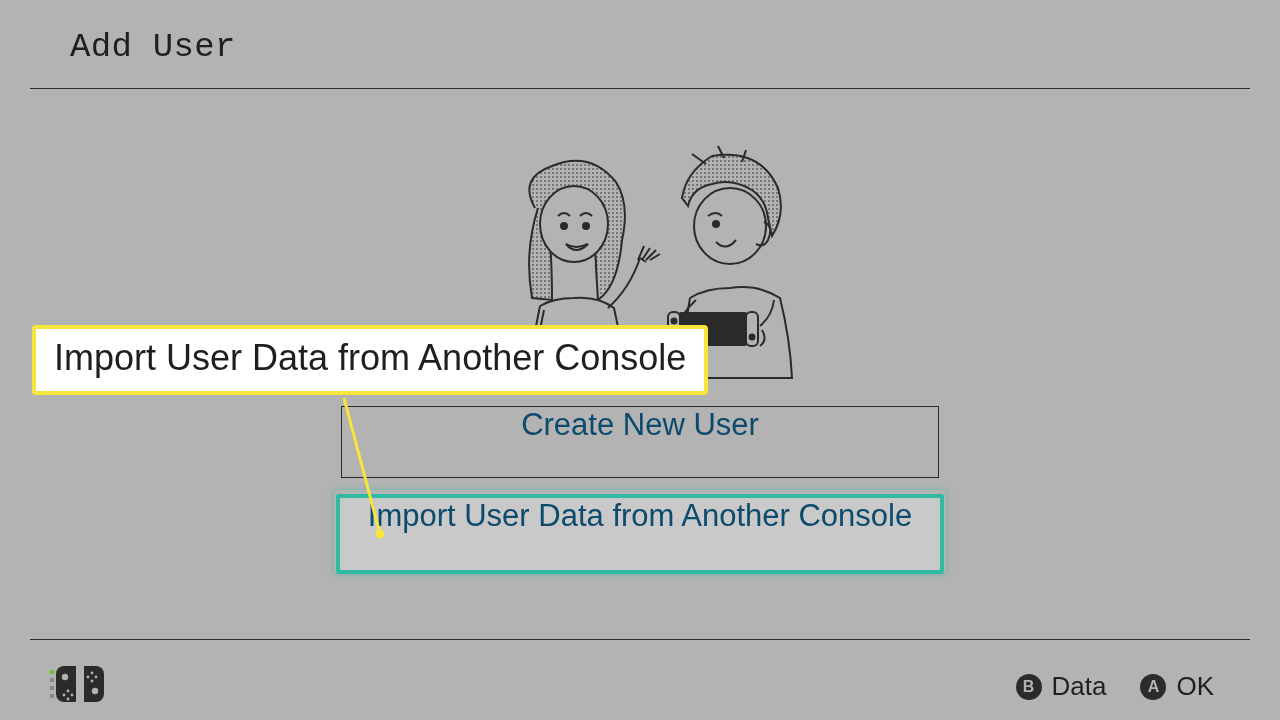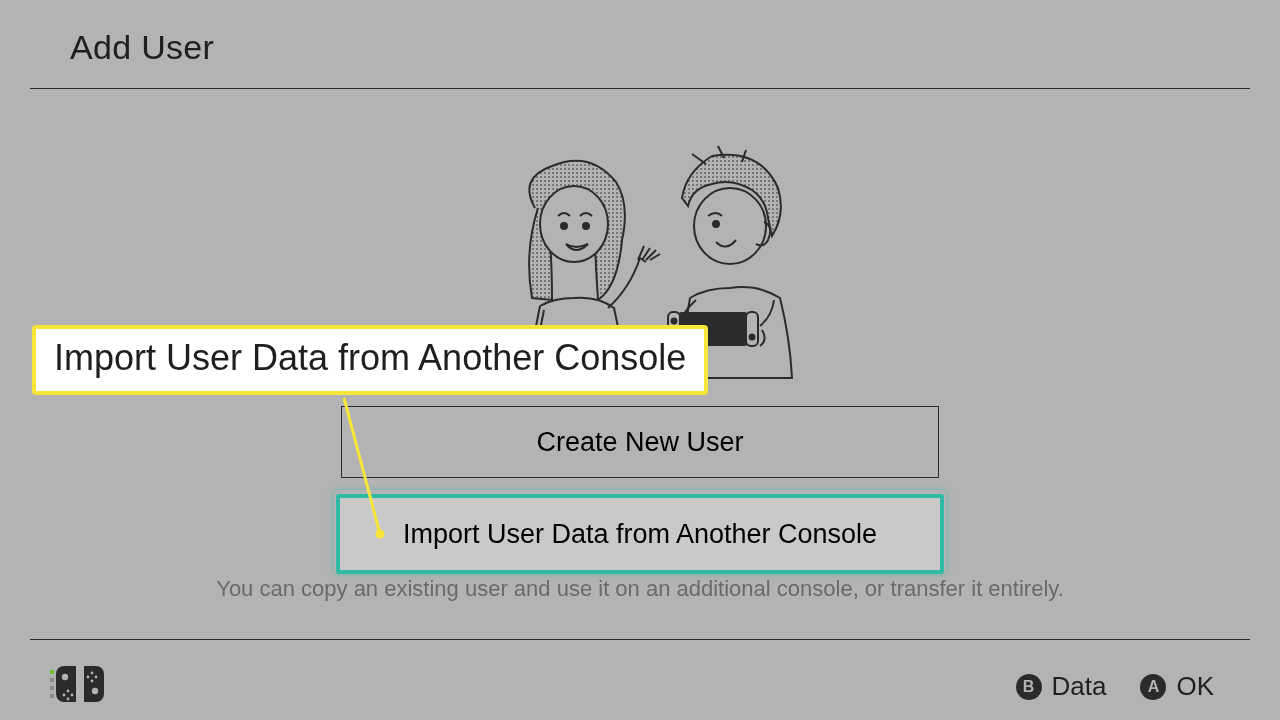--- a/index.html
+++ b/index.html
@@ -1,20 +1,20 @@
 <!DOCTYPE html>
 <html><head>
 <meta charset="utf-8">
 <style>
   html,body{margin:0;padding:0;width:1280px;height:720px;overflow:hidden;font-family:"Helvetica Neue",Arial,sans-serif;background:#b3b3b3;color:#1f1f1f;font-weight:300;}
   .screen{position:relative;width:1280px;height:720px;}
   .header{position:absolute;left:30px;right:30px;top:0;height:88px;border-bottom:1px solid #2b2b2b;}
-  .title{position:absolute;left:40px;top:28px;font-size:34px;letter-spacing:.3px;}
+  .title{position:absolute;left:40px;top:28px;font-size:34px;letter-spacing:.3px;font-family:Liberation Mono, monospace;}
   .illus{position:absolute;left:50%;transform:translateX(-50%);top:148px;width:320px;height:230px;}
-  .btn{position:absolute;left:50%;transform:translateX(-50%);width:596px;height:70px;border:1px solid #2b2b2b;background:transparent;font-size:27px;display:flex;align-items:center;justify-content:center;cursor:pointer;color:#000000;}
+  .btn{position:absolute;left:50%;transform:translateX(-50%);width:596px;height:70px;border:1px solid #2b2b2b;background:transparent;font-size:31px;display:flex;justify-content:center;cursor:pointer;color:#0c4a6e;}
   .btn1{top:406px;}
   .btn2{top:494px;border:4px solid #2ebaa3;border-radius:3px;background:#c9c9c9;width:600px;height:72px;}
   .btn2-outer{position:absolute;left:50%;transform:translateX(-50%);top:490px;width:612px;height:84px;border-radius:5px;box-shadow:0 0 6px rgba(46,186,163,.6);}
   .hint{position:absolute;left:0;right:0;top:576px;text-align:center;font-size:22px;color:#6a6a6a;}
   .footer{position:absolute;left:30px;right:30px;bottom:0;height:80px;border-top:1px solid #2b2b2b;}
   .controller-ico{position:absolute;left:20px;bottom:12px;width:70px;height:44px;}
   .footer-btns{position:absolute;right:36px;bottom:18px;display:flex;gap:34px;align-items:center;font-size:26px;}
   .fbtn{display:flex;align-items:center;gap:10px;}
   .circle{width:26px;height:26px;border-radius:50%;background:#2b2b2b;color:#b3b3b3;display:flex;align-items:center;justify-content:center;font-size:16px;font-weight:600;}
   
@@ -90,21 +90,20 @@
 
 <div class="btn btn1">
   <span>Create New User</span>
 </div>
 
 <div class="btn2-outer"></div>
 <div class="btn btn2">
   <span>Import User Data from Another Console</span>
 </div>
 
-<div class="hint">You can copy an existing user and use it on an additional console, or transfer it entirely.</div>
 
 <div class="footer">
   <div class="controller-ico">
     <svg width="70" height="44" viewBox="0 0 70 44">
       <g>
         <rect x="0" y="6" width="4" height="4" fill="#6ec22e"></rect>
         <rect x="0" y="14" width="4" height="4" fill="#8a8a8a"></rect>
         <rect x="0" y="22" width="4" height="4" fill="#8a8a8a"></rect>
         <rect x="0" y="30" width="4" height="4" fill="#8a8a8a"></rect>
       </g>

